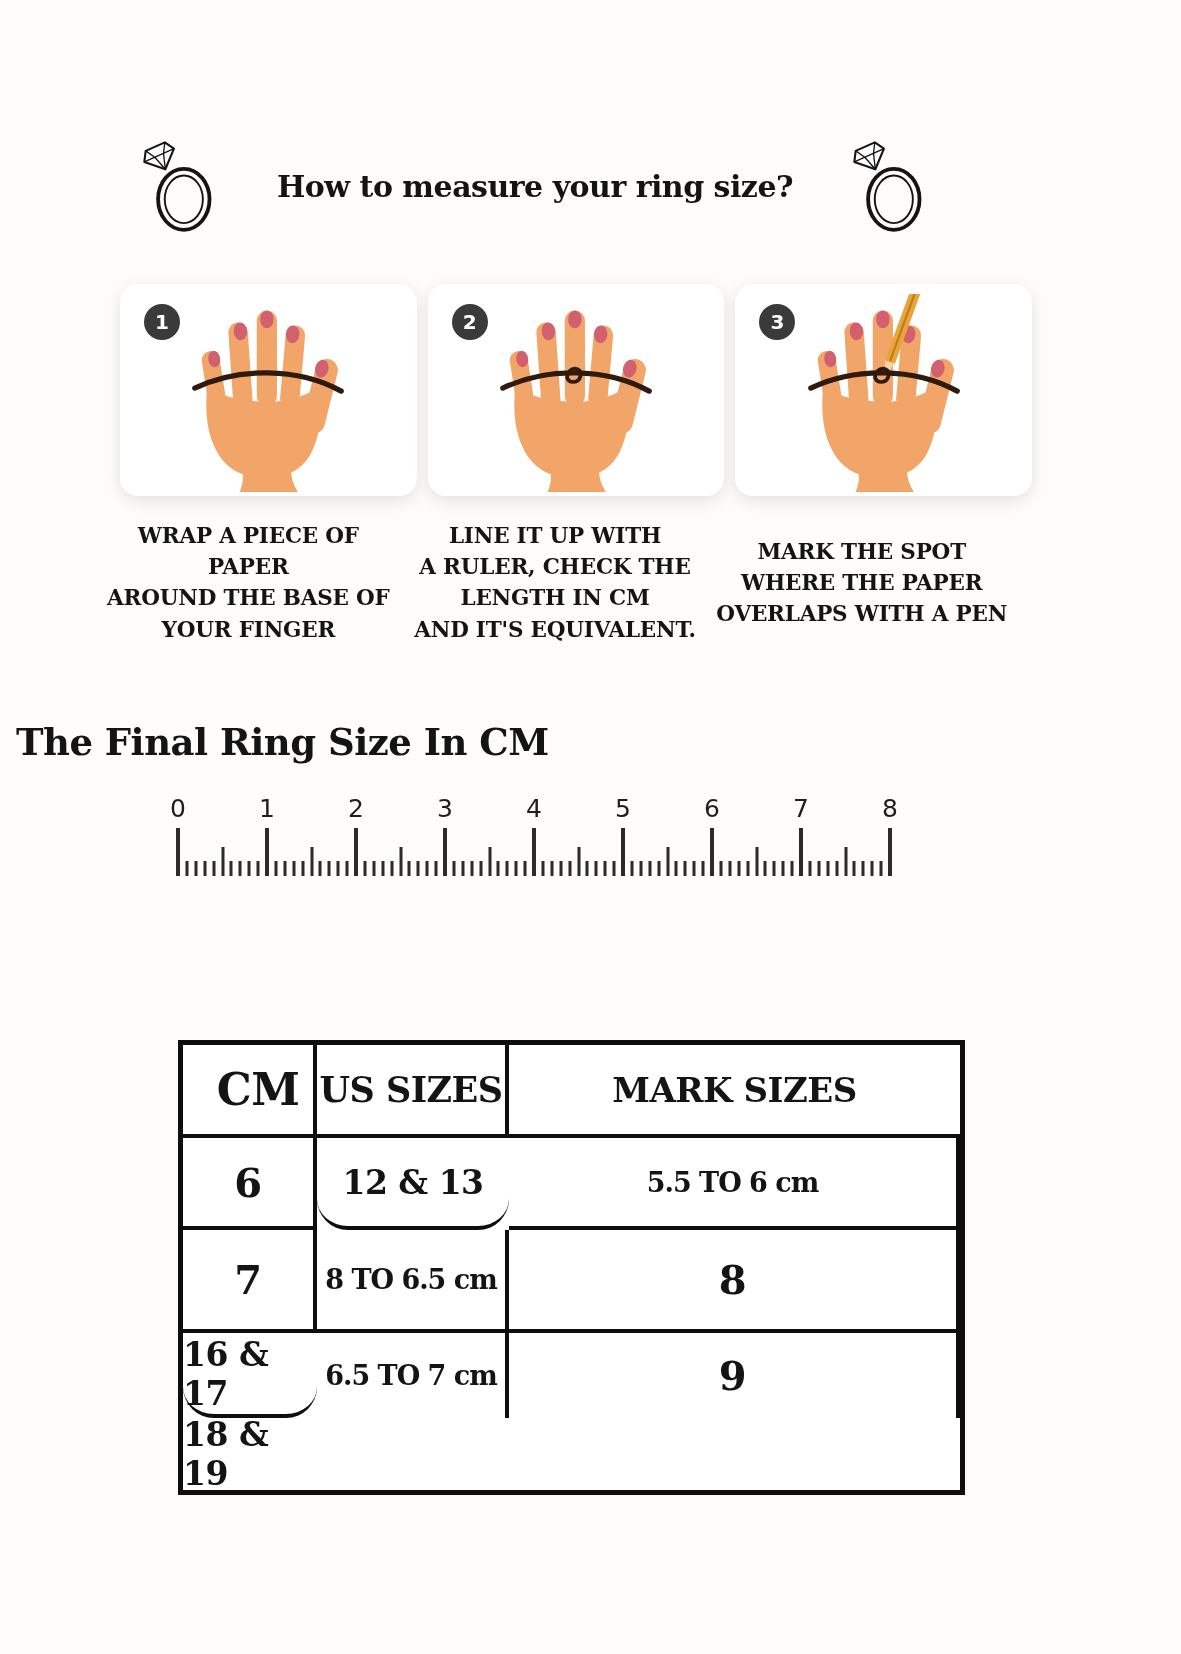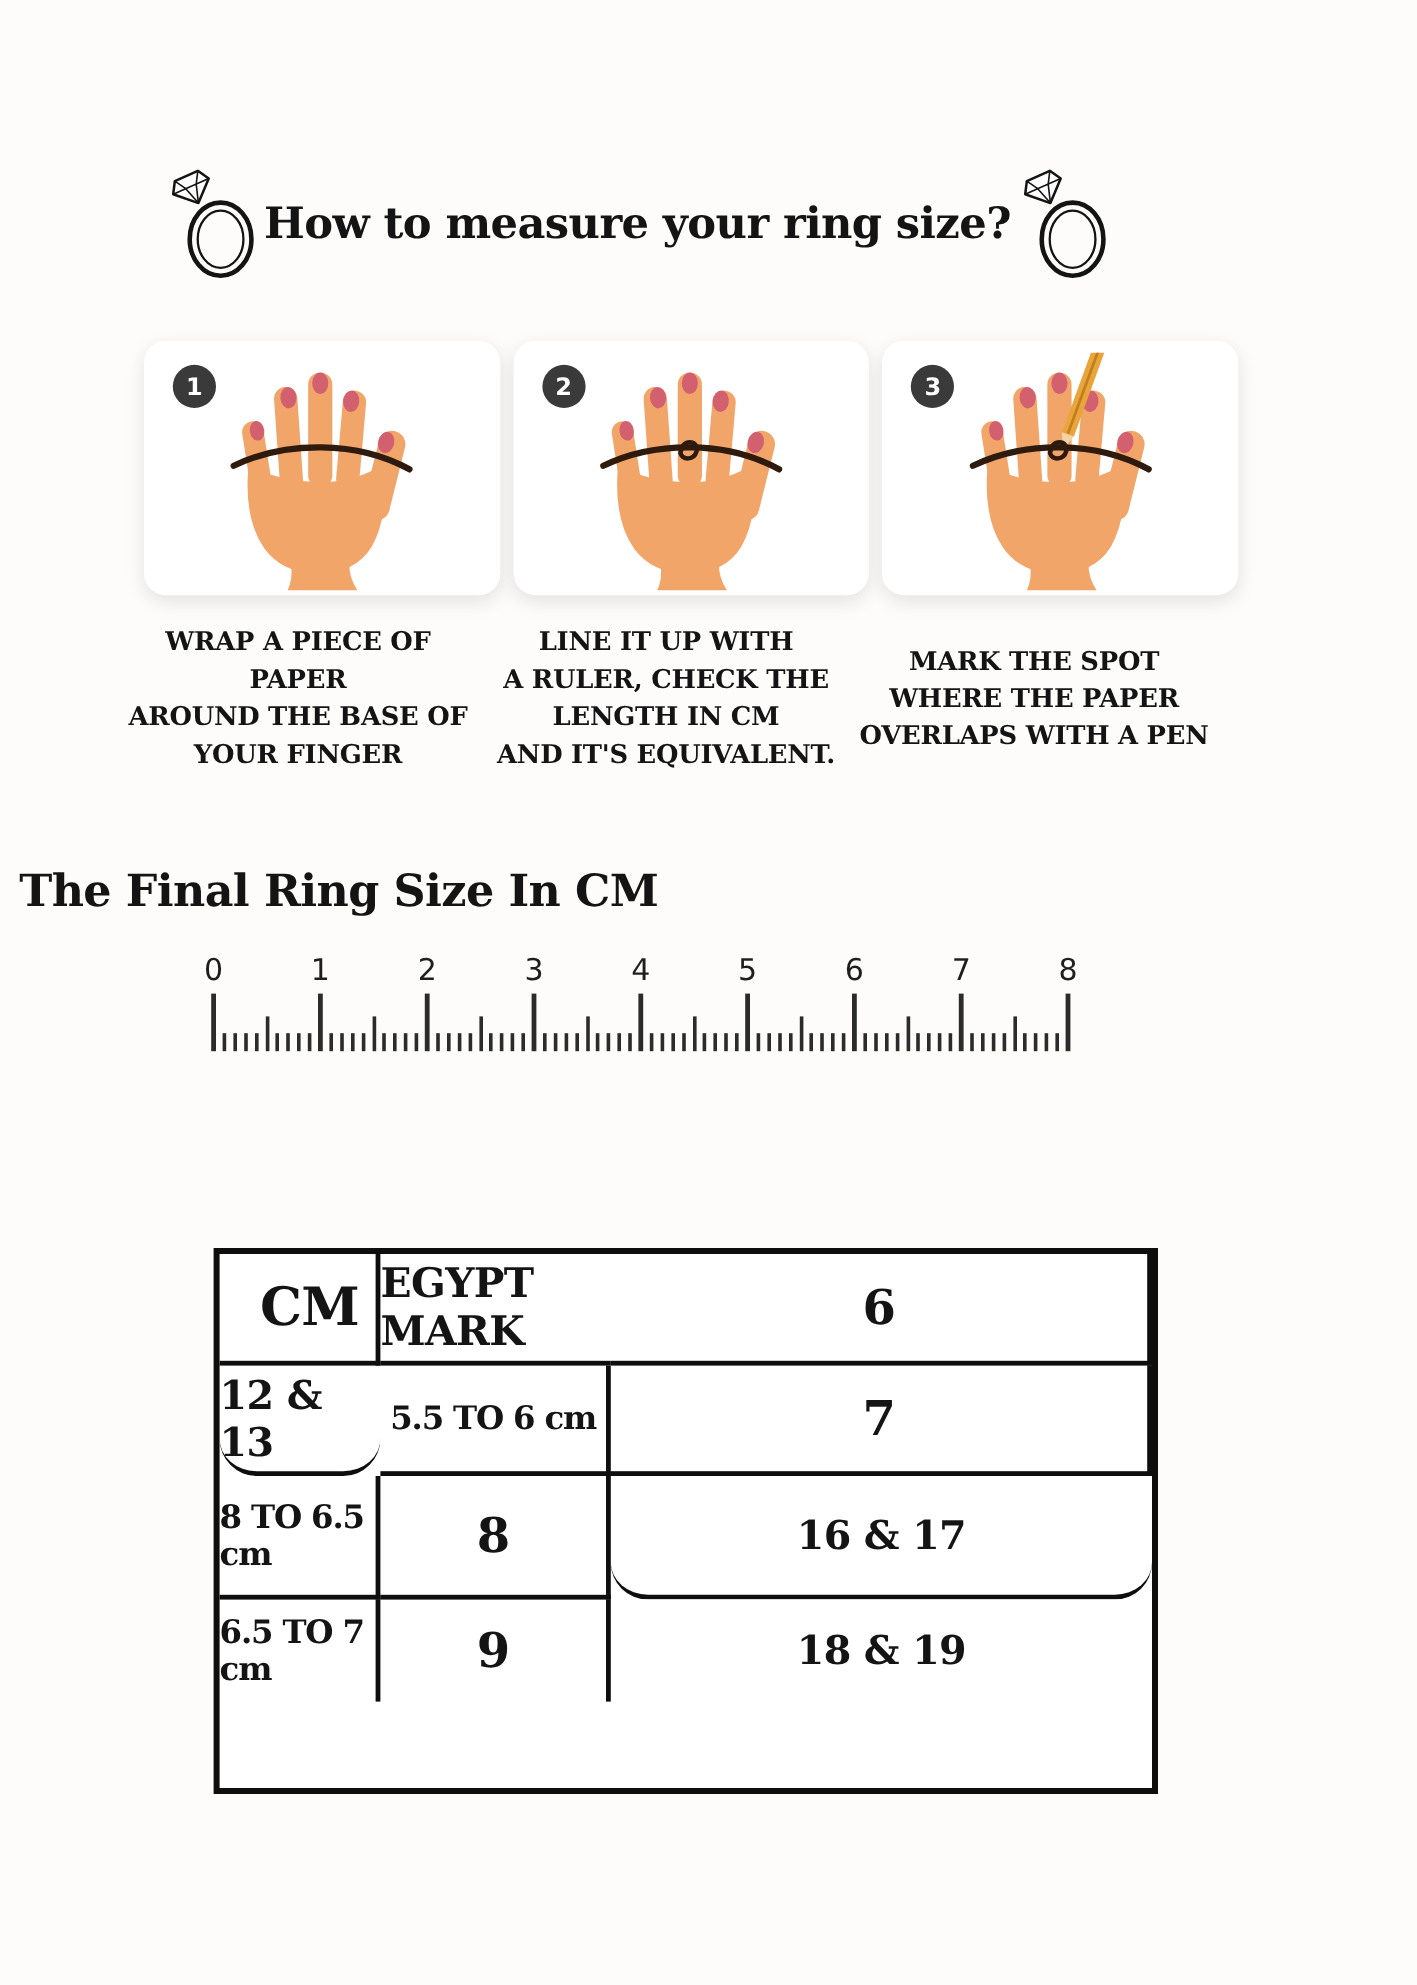--- a/index.html
+++ b/index.html
@@ -26,22 +26,22 @@
     font-family:"DejaVu Serif", serif;
   }
 
   
   .header-row{
     position:absolute;top:134px;left:140px;width:790px;height:104px;
     display:flex;align-items:center;justify-content:space-between;
   }
   .ring-svg{width:80px;height:100px;flex:0 0 auto;}
   .page-title{
-    font-size:36px;font-weight:700;letter-spacing:-0.5px;white-space:nowrap;
-    text-align:left;flex:1;
+    font-size:30px;font-weight:700;letter-spacing:-0.5px;white-space:nowrap;
+    text-align:center;flex:1;
   }
 
   
   .steps-row{
     position:absolute;top:284px;left:120px;width:912px;height:212px;
     display:flex;gap:11px;
   }
   .step-card{
     position:relative;flex:1;background:var(--card_bg);
     border-radius:18px;box-shadow:0 5px 16px rgba(0,0,0,0.10);
@@ -325,21 +325,22 @@
       <div class="tick tick-mm" style="left: 95%;"></div>
       <div class="tick tick-mm" style="left: 96.25%;"></div>
       <div class="tick tick-mm" style="left: 97.5%;"></div>
       <div class="tick tick-mm" style="left: 98.75%;"></div>
       <div class="tick tick-cm" style="left: 100%;"></div>
     </div>
 </div>
 
 <div class="size-table">
   <div class="cell c1 header-cm">CM</div>
-  <div class="cell c3 header-egypt">EGYPT MARK</div>
+  <div class="cell c2 header-us">US SIZES</div>
+  <div class="cell c3 header-egypt">MARK SIZES</div>
 
   <div class="cell c2 cell-us">6</div>
   <div class="cell c3 cell-egypt">12 &amp; 13</div>
 
   <div class="cell c1 cell-cm">5.5 TO 6 cm</div>
   <div class="cell c2 cell-us">7</div>
 
   <div class="cell c1 cell-cm">8 TO 6.5 cm</div>
   <div class="cell c2 cell-us">8</div>
   <div class="cell c3 cell-egypt">16 &amp; 17</div>

